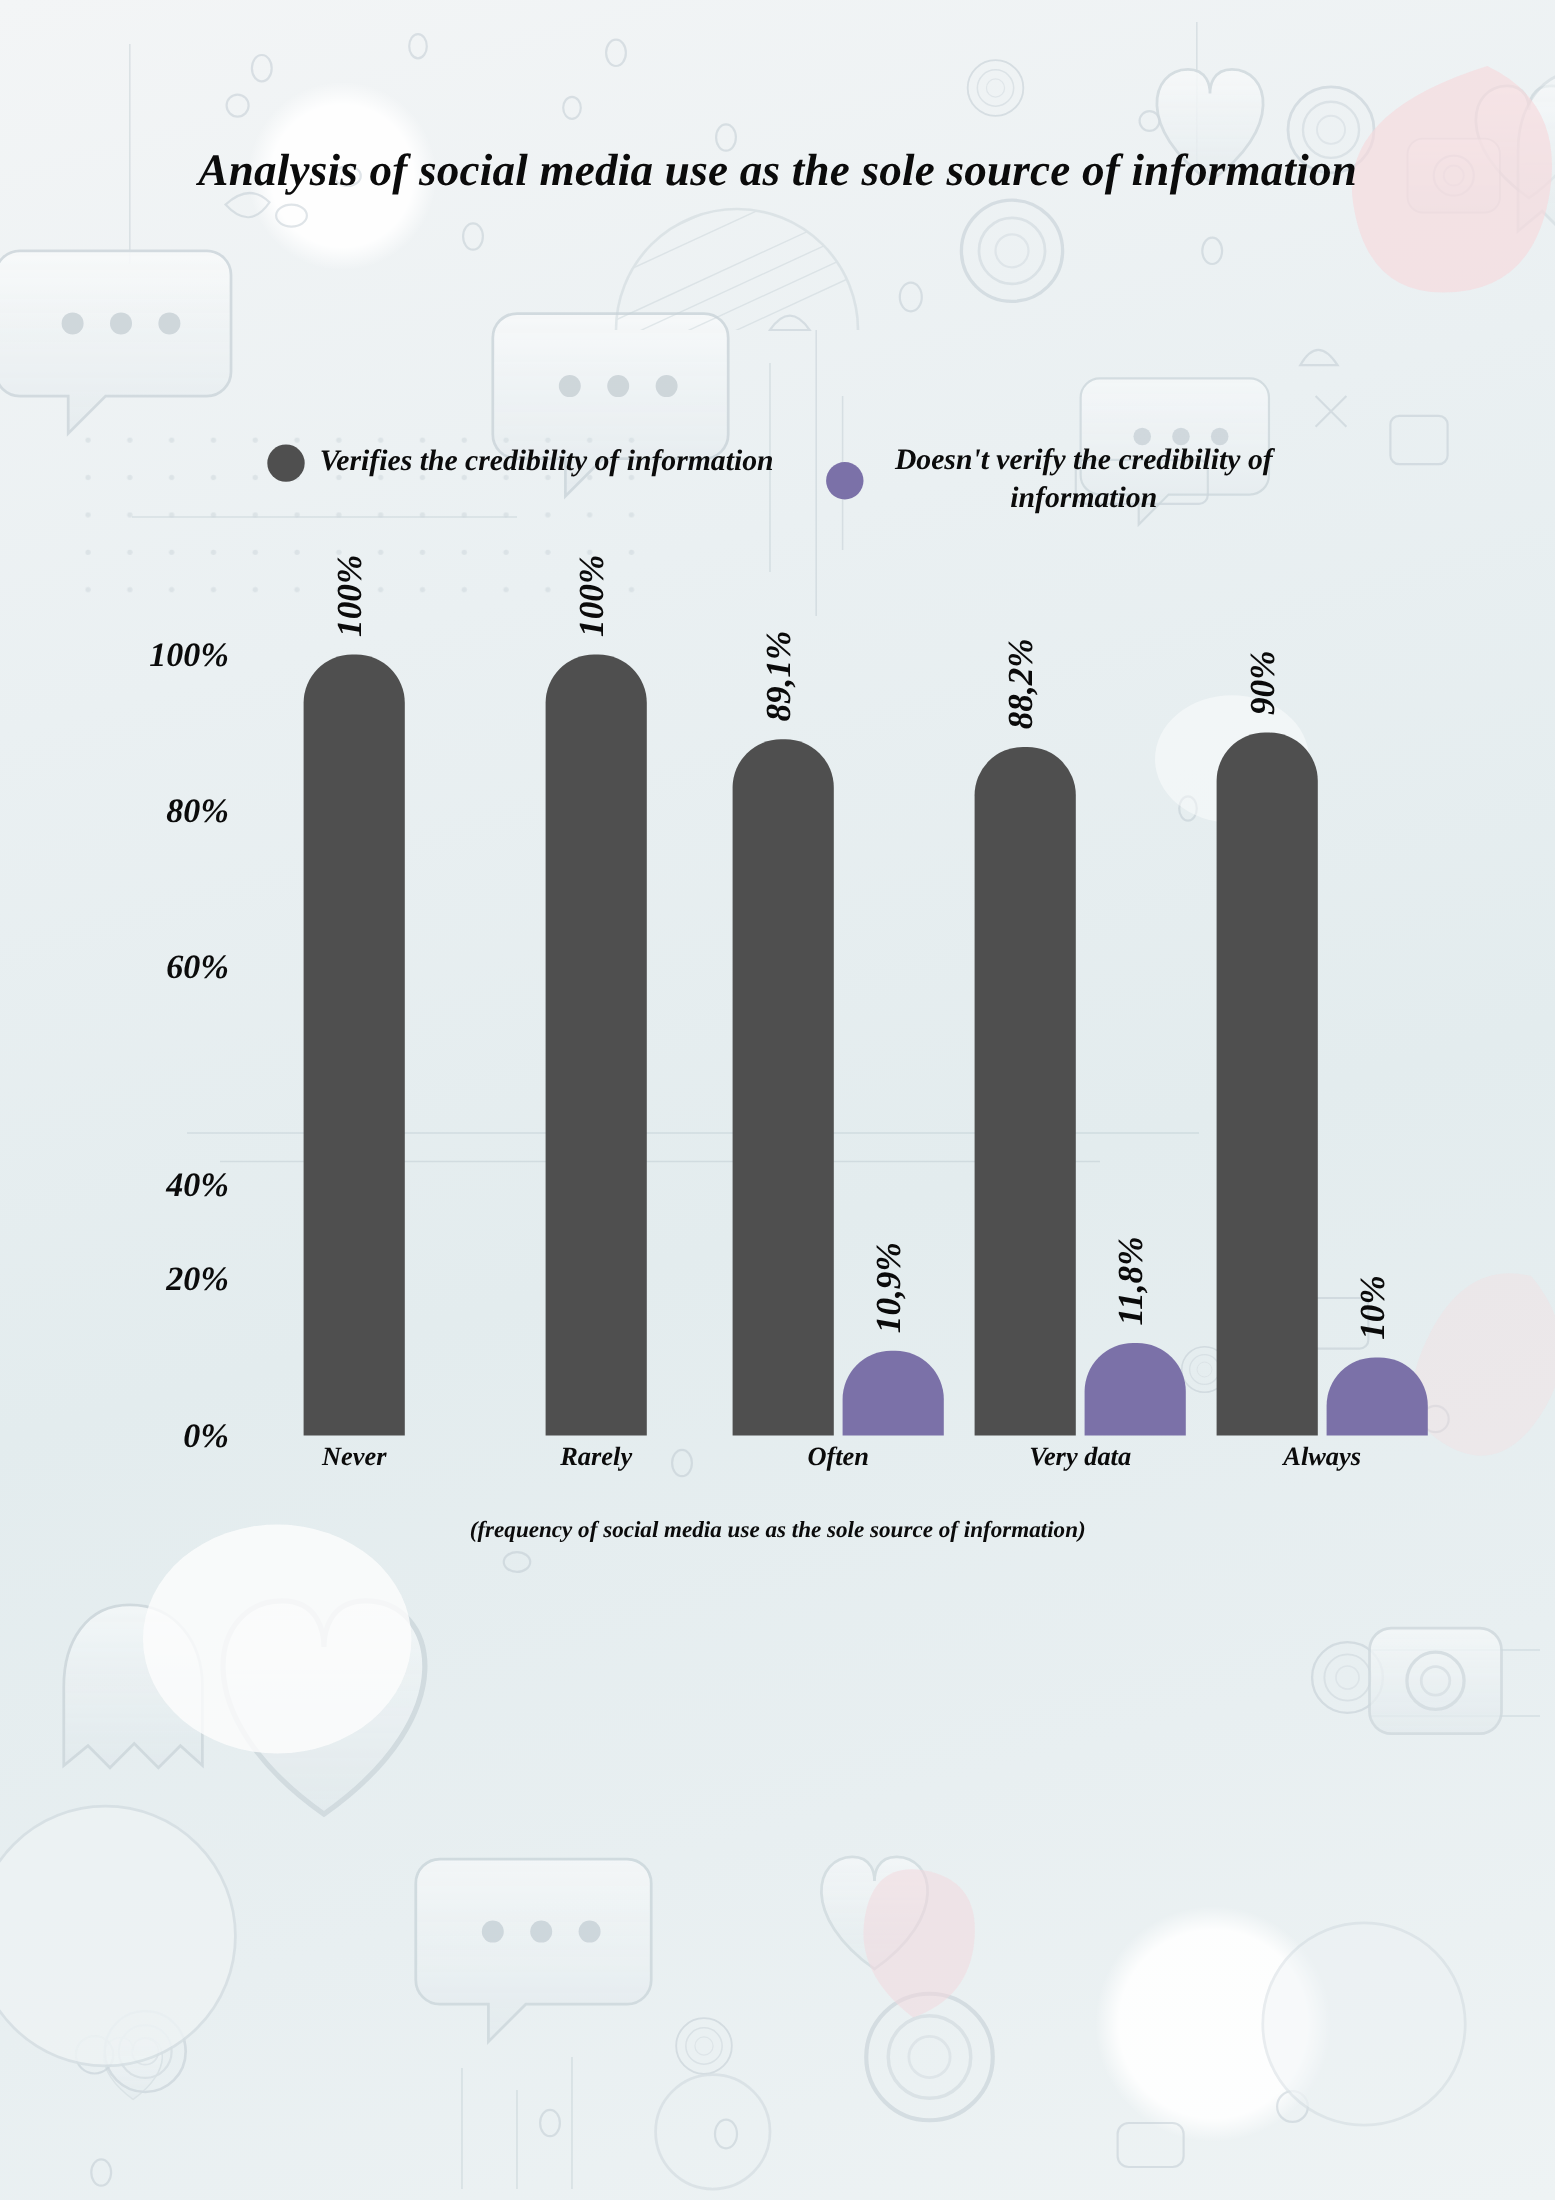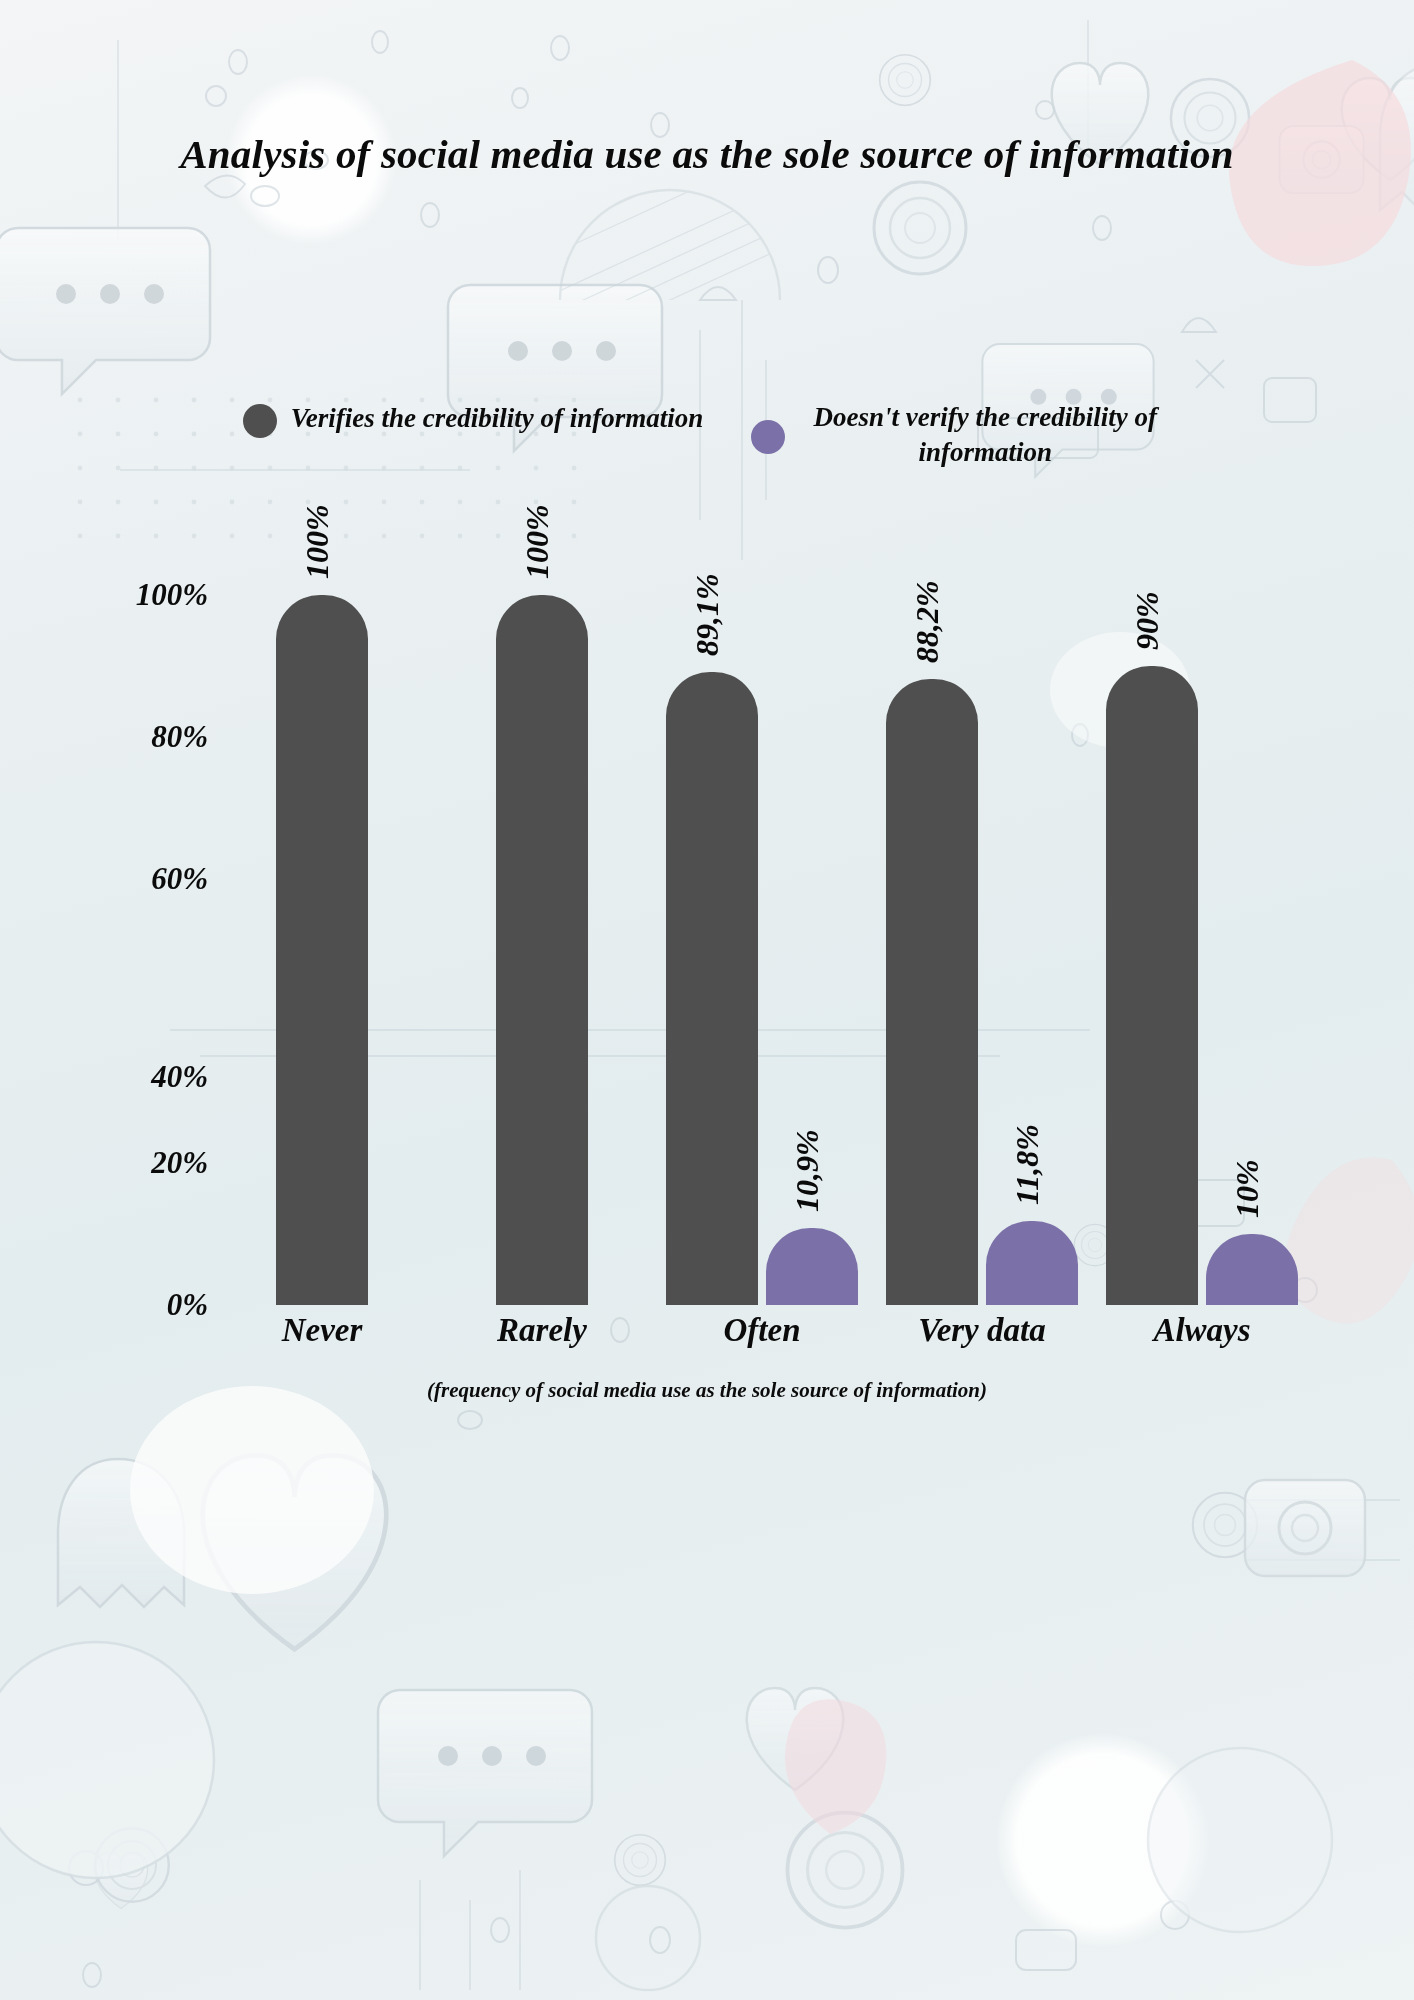--- a/index.html
+++ b/index.html
@@ -89,21 +89,21 @@
   }
 
   
   .catrow{
     position:absolute;
     left:212px;top:1312px;width:1100px;height:58px;
   }
   .cat{
     position:absolute;top:0;
     text-align:center;
-    font-style:italic;font-weight:bold;font-size:33px;color:#0b0b0b;
+    font-style:italic;font-weight:bold;font-size:24px;color:#0b0b0b;
     white-space:nowrap;
   }
 
   .xcaption{
     position:absolute;left:0;right:0;top:1378px;
     text-align:center;
     font-style:italic;font-weight:bold;font-size:21px;color:#0b0b0b;
   }
 </style>
 </head>

